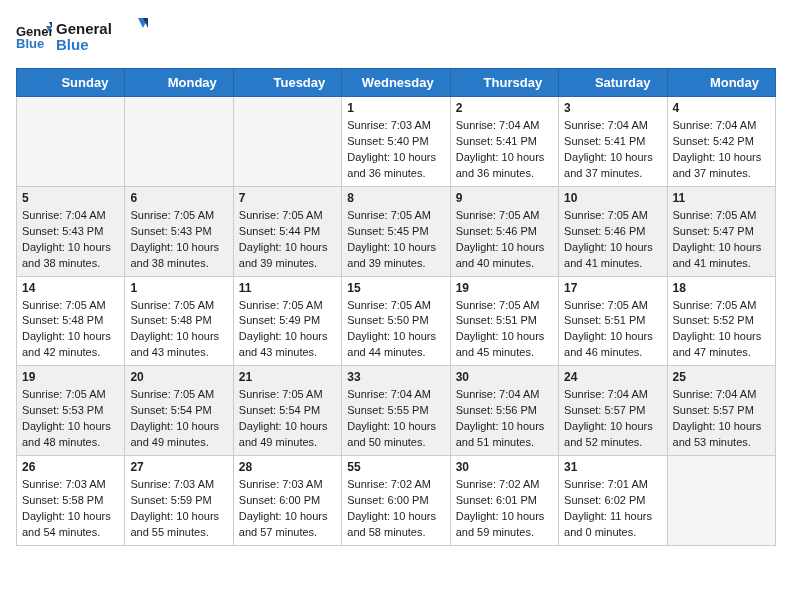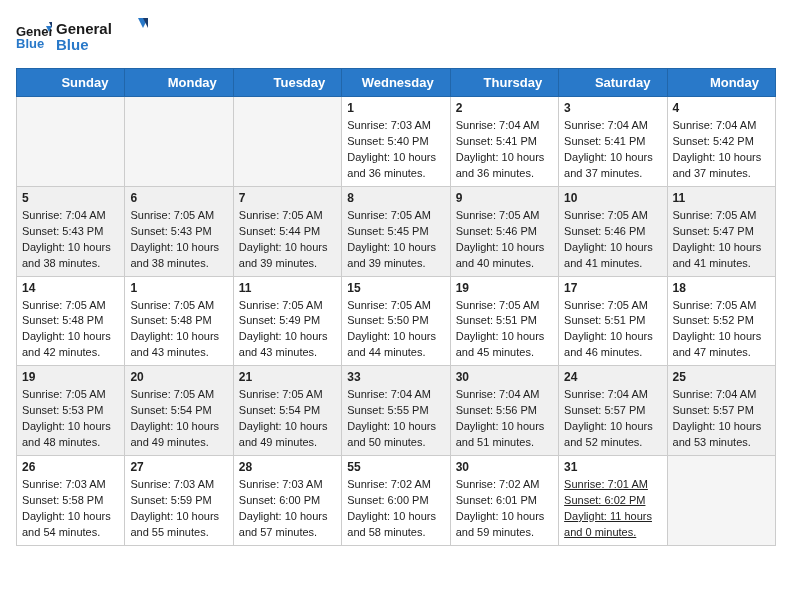--- a/index.html
+++ b/index.html
@@ -331,21 +331,21 @@
         </td>
         <td>
           <div class="day-number">30</div>
           <div class="day-info" style="white-space: pre-line;">Sunrise: 7:02 AM
 Sunset: 6:01 PM
 Daylight: 10 hours
 and 59 minutes.</div>
         </td>
         <td>
           <div class="day-number">31</div>
-          <div class="day-info" style="white-space: pre-line; text-decoration: underline;">Sunrise: 7:01 AM
+          <div class="day-info" style="white-space: pre-line;">Sunrise: 7:01 AM
 Sunset: 6:02 PM
 Daylight: 11 hours
 and 0 minutes.</div>
         </td>
         <td class="empty"></td>
       </tr>
     </tbody>
 </table>
 
 </body></html>

